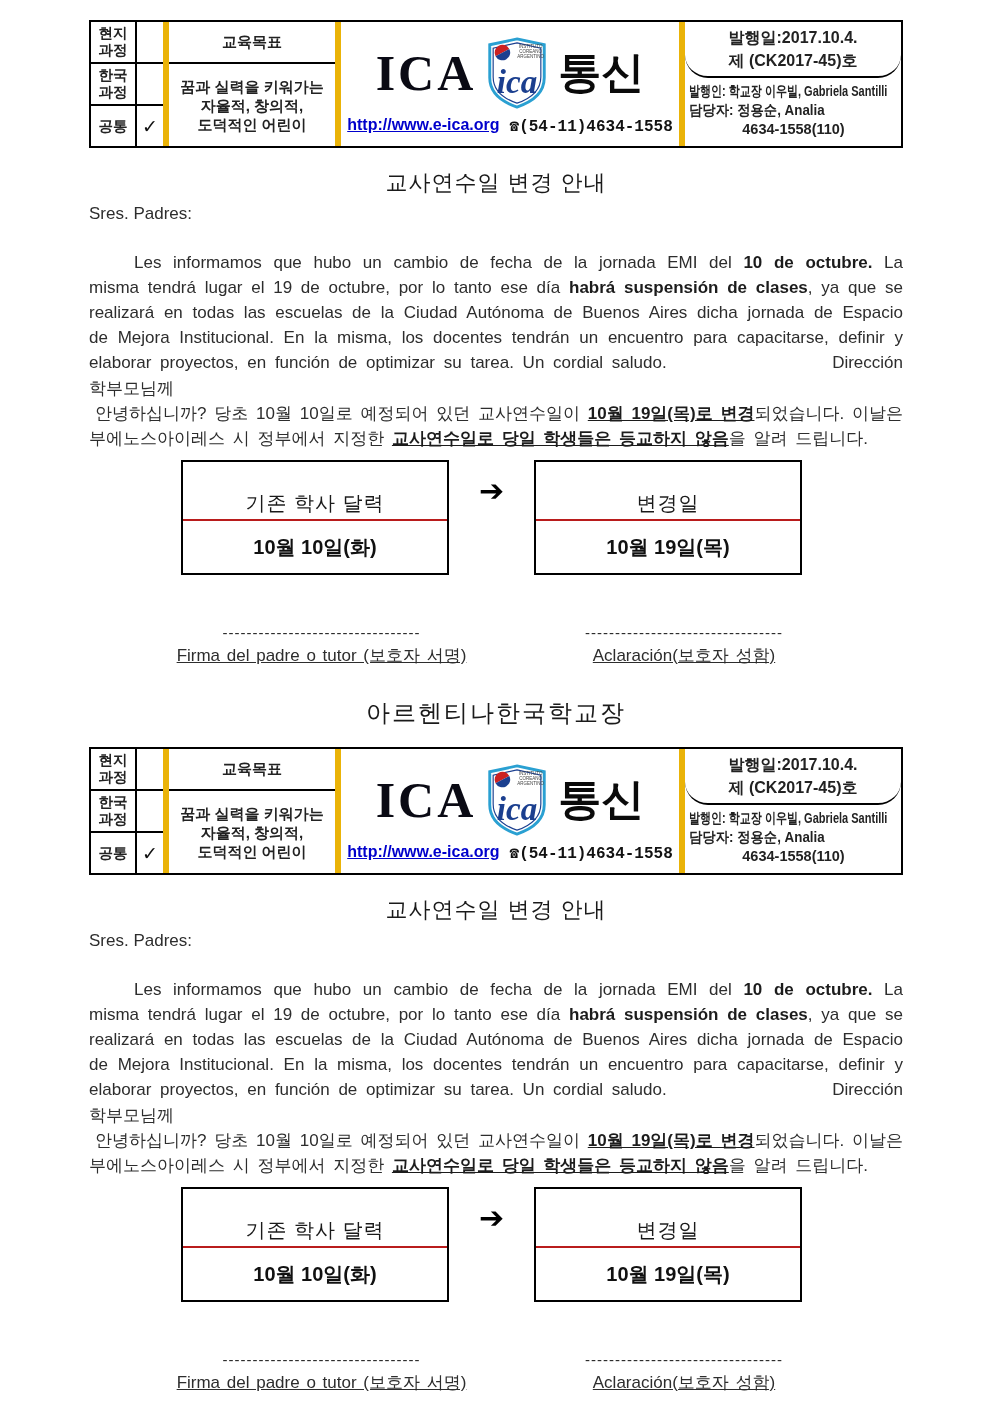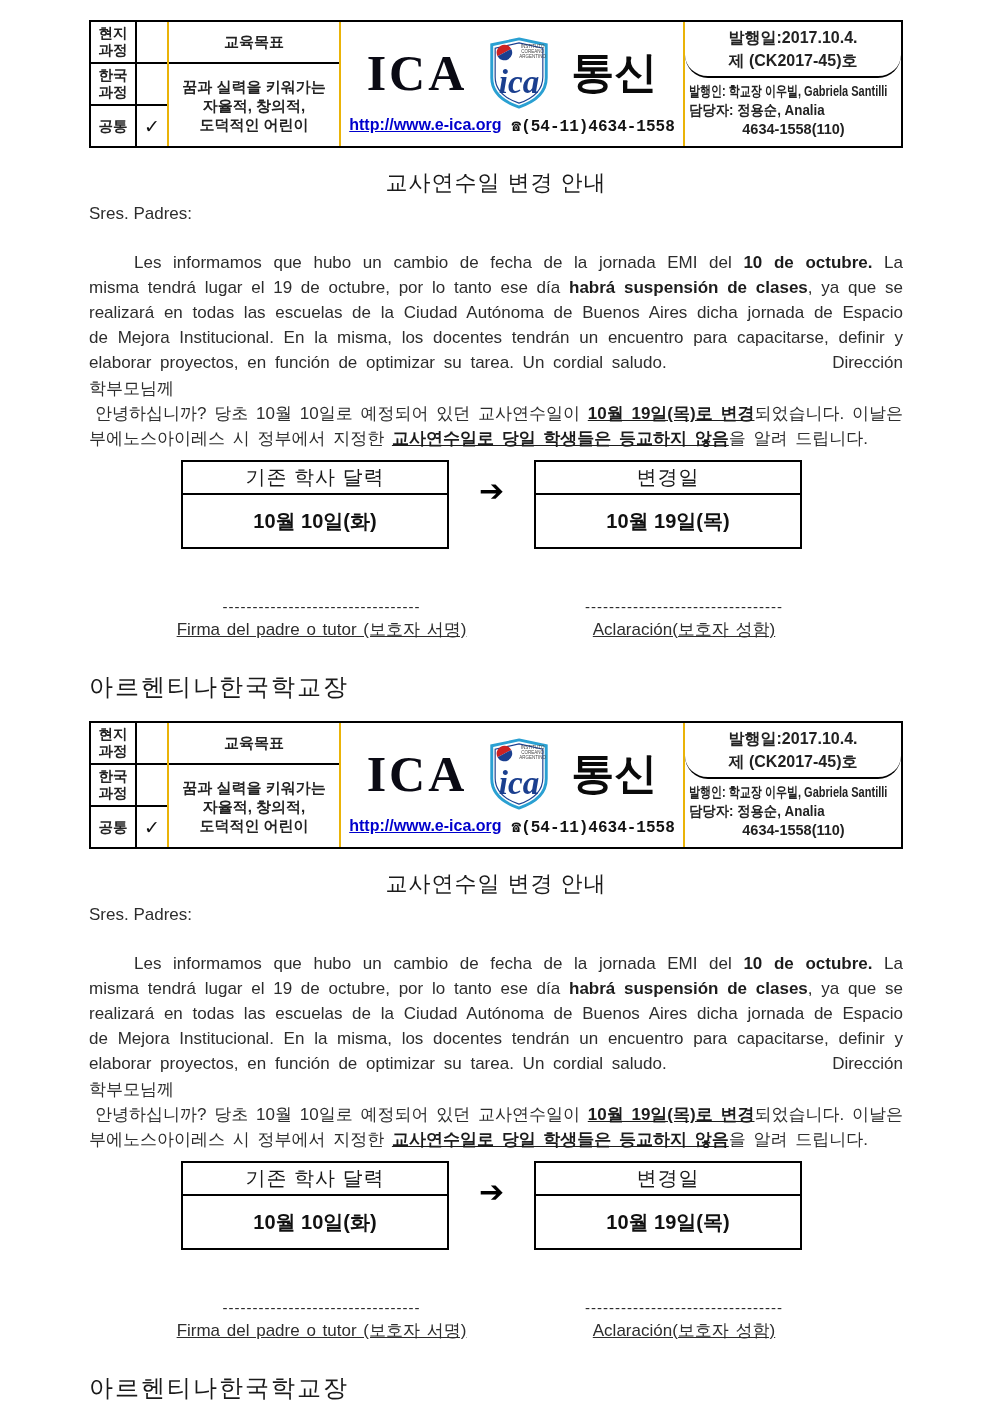--- a/index.html
+++ b/index.html
@@ -6,36 +6,36 @@
   body {
     width:992px; height:1403px; overflow:hidden;
     font-family:"Liberation Sans","DejaVu Sans",sans-serif;
     color:#222; -webkit-font-smoothing:antialiased;
   }
   .page { width:814px; margin:0 auto; padding-top:20px; }
   .notice { margin-bottom:18px; }
 
   
   .hdr { display:flex; border:2px solid #000; height:128px; box-sizing:border-box; }
-  .hdr-cell { border-right:2px solid #eab308; box-sizing:border-box; }
+  .hdr-cell { border-right:6px solid #eab308; box-sizing:border-box; }
   .cell-programs { width:78px; display:flex; flex-direction:column; }
   .prog-row { flex:1; display:flex; border-bottom:2px solid #000; min-height:0; }
   .prog-row:last-child { border-bottom:none; }
   .prog-label { width:44px; border-right:2px solid #000; display:flex; flex-direction:column;
     align-items:center; justify-content:center; font-weight:700; font-size:14.5px; line-height:17px; }
   .prog-check { flex:1; display:flex; align-items:center; justify-content:center; font-size:19px; color:#111; }
 
   .cell-goal { width:172px; display:flex; flex-direction:column; }
   .goal-title { height:40px; border-bottom:2px solid #000; display:flex; align-items:center;
     justify-content:center; font-weight:700; font-size:15px; }
   .goal-motto { flex:1; display:flex; flex-direction:column; align-items:center; justify-content:center;
     font-weight:700; font-size:15px; line-height:19px; text-align:center; }
 
   .cell-brand { flex:1; display:flex; flex-direction:column; align-items:center; min-width:0; }
-  .brand-top { flex:1; display:flex; align-items:center; gap:20px; padding-top:7px; }
+  .brand-top { flex:1; display:flex; align-items:center; gap:9px; padding-top:7px; }
   .brand-ica { font-family:"Liberation Serif","DejaVu Serif",serif; font-weight:700; font-size:50px;
     letter-spacing:3px; color:#0a0a14; line-height:1; }
   .brand-tongsin { font-weight:700; font-size:43px; color:#0a0a0a; line-height:1; }
   .brand-contact { height:30px; display:flex; align-items:flex-start; gap:10px;
     font-size:16px; font-weight:700; }
   .brand-url { color:#0000cc; text-decoration:underline; cursor:pointer; }
   .brand-phone { color:#111;font-family:Liberation Mono, monospace; }
 
   .cell-issue { width:216px; border-right:none; display:flex; flex-direction:column; font-weight:700; }
   .issue-top { height:54px; border-bottom:2px solid #000; display:flex; flex-direction:column;
@@ -53,36 +53,36 @@
   .body-es { text-align:justify; text-indent:45px; word-spacing:4px;margin-top:24px; }
   .body-es b { color:#1c1c1c; }
   .direccion { float:right; word-spacing:normal; }
   .salutation-ko { margin-top:1px; }
   .body-ko { text-align:justify; word-spacing:3px; text-indent:6px; }
   .u-bold { font-weight:700; text-decoration:underline; color:#1c1c1c; }
 
   
   .change-row { display:flex; align-items:flex-start; margin:9px 0 48px 92px; }
   .cbox { width:268px; border:2px solid #000; box-sizing:border-box; background:#fff; }
-  .cbox-h { border-bottom:2px solid #000000; height:31px; display:flex; align-items:center;
-    justify-content:center; font-size:20px; letter-spacing:1px; color:#1a1a1a; }
+  .cbox-h { border-bottom:2px solid #b91c1c; height:31px; display:flex; align-items:center;
+    justify-content:center; font-size:20px; letter-spacing:1px; color:#1a1a1a;margin-top:26px; }
   .cbox-v { height:52px; display:flex; align-items:center; justify-content:center;
     font-size:20px; font-weight:700; color:#111; }
   .arrow-cell { width:85px; text-align:center; font-size:30px; font-weight:700; color:#000;
     padding-top:16px; line-height:1; }
 
   
   .sig-row { display:flex; margin:0 0 28px; font-size:17px; color:#2d2d2d; }
   .sig-col { text-align:center; }
   .sig-col1 { width:345px; margin-left:60px; }
   .sig-col2 { width:300px; margin-left:40px; }
   .sig-dashes { line-height:20px; letter-spacing:1px; font-size:15px; }
   .sig-label { line-height:26px; word-spacing:2px;text-decoration:underline; }
 
-  .footer-title { text-align:left; font-size:24px; font-weight:400; letter-spacing:2px;
+  .footer-title { text-align:center; font-size:24px; font-weight:400; letter-spacing:2px;
     color:#1a1a1a; margin:0 0 14px; }
 
   .ica-logo-svg { display:block; }
 </style>
 </head>
 <body>
 
 <div class="page">
   <section class="notice-slot">
   <div class="notice">

